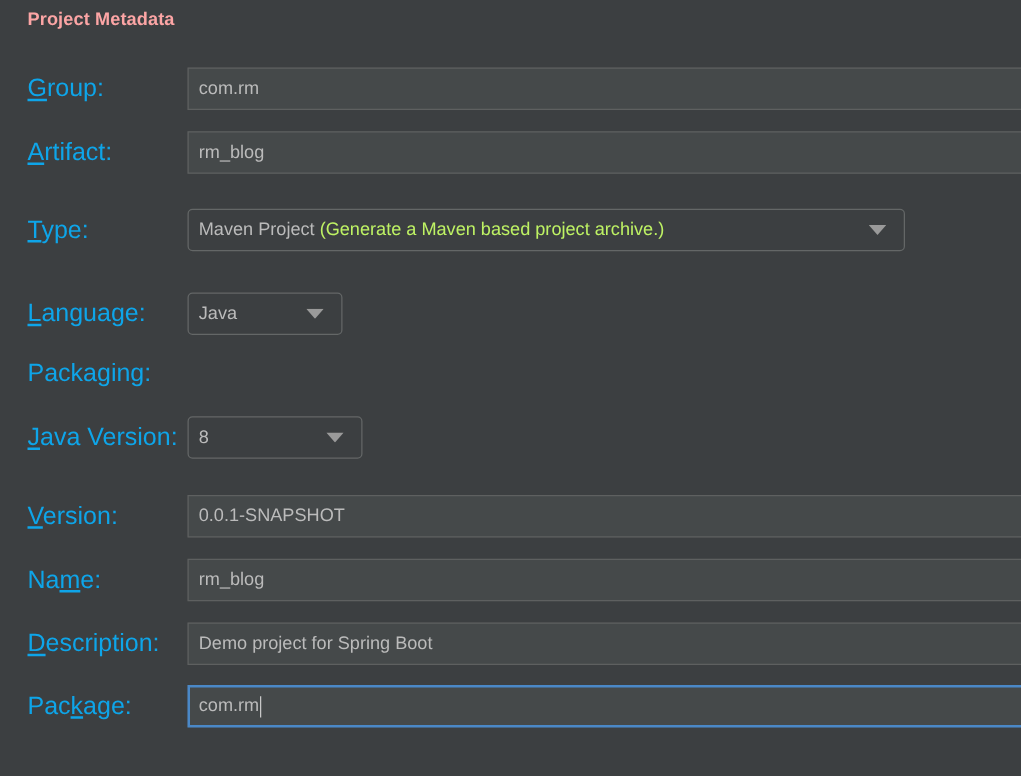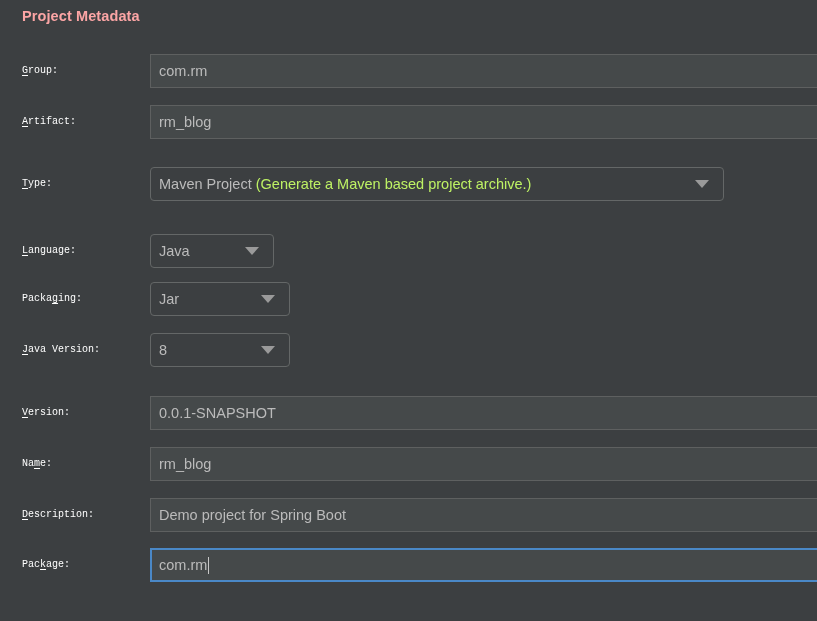--- a/index.html
+++ b/index.html
@@ -43,25 +43,24 @@
     left: 0;
     width: 817px;
     height: 34px;
   }
 
   .row-label {
     position: absolute;
     left: 22px;
     top: 50%;
     transform: translateY(-50%);
-    font-size: 10px;
-    color: #ffffff;
+    font-size: 20px;
+    color: #0ea5e9;
     white-space: nowrap;
     line-height: 1;
-    font-family: Liberation Mono, monospace;
   }
   .row-label .mn {
     text-decoration: underline;
     text-underline-offset: 2px;
   }
 
   
   .textfield {
     position: absolute;
     left: 150px;
@@ -186,28 +185,20 @@
       <span class="arrow">
         <svg width="14" height="8" viewBox="0 0 14 8">
             <polygon points="0,0 14,0 7,8" fill="#9a9a9a"></polygon>
           </svg>
       </span>
     </div>
   </div>
 
   <div class="row" id="row-packaging">
     <div class="row-label"><span>Packa</span><span class="mn">g</span><span>ing:</span></div>
-    <div class="combo pack">
-      <span class="combo-text">Jar</span>
-      <span class="arrow">
-        <svg width="14" height="8" viewBox="0 0 14 8">
-            <polygon points="0,0 14,0 7,8" fill="#9a9a9a"></polygon>
-          </svg>
-      </span>
-    </div>
   </div>
 
   <div class="row" id="row-javaversion">
     <div class="row-label"><span class="mn">J</span><span>ava Version:</span></div>
     <div class="combo javaver">
       <span class="combo-text">8</span>
       <span class="arrow">
         <svg width="14" height="8" viewBox="0 0 14 8">
             <polygon points="0,0 14,0 7,8" fill="#9a9a9a"></polygon>
           </svg>

